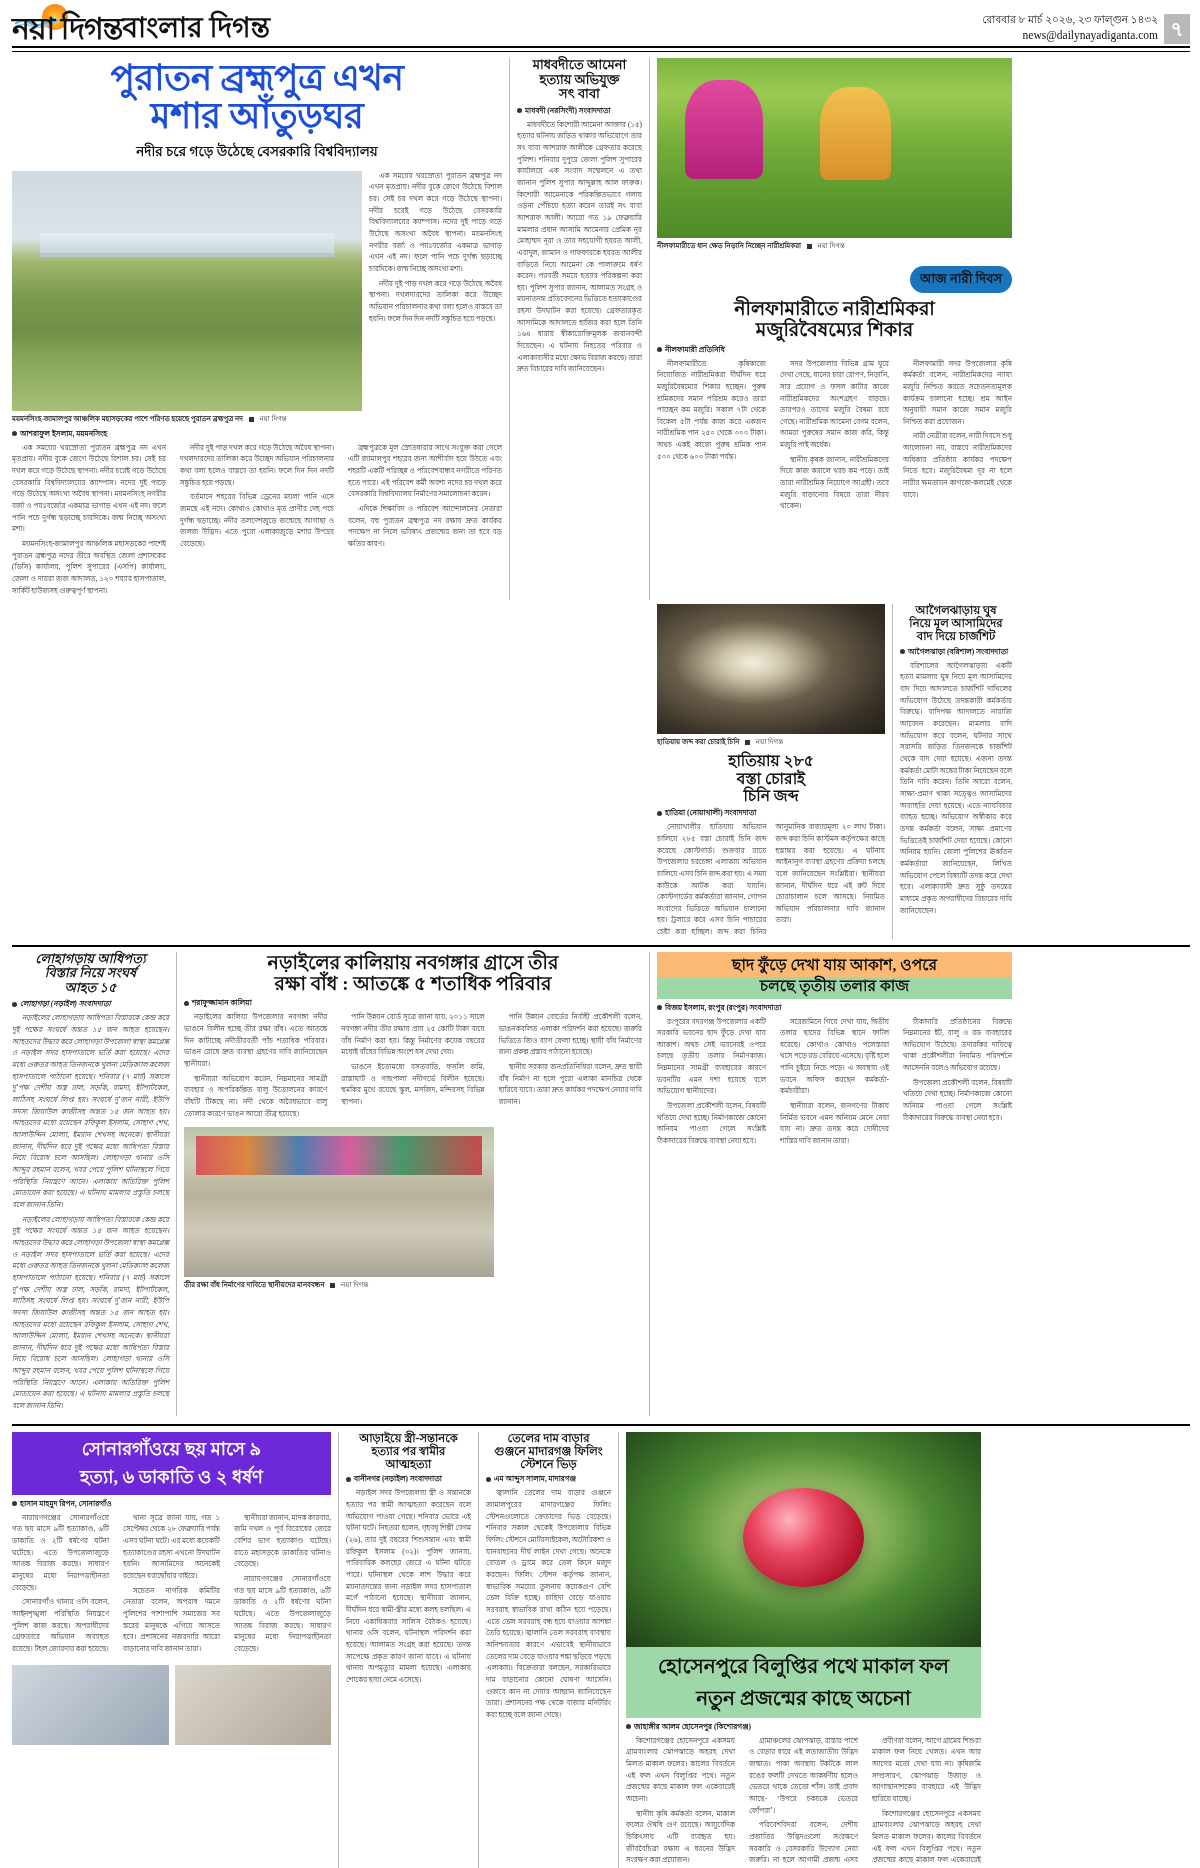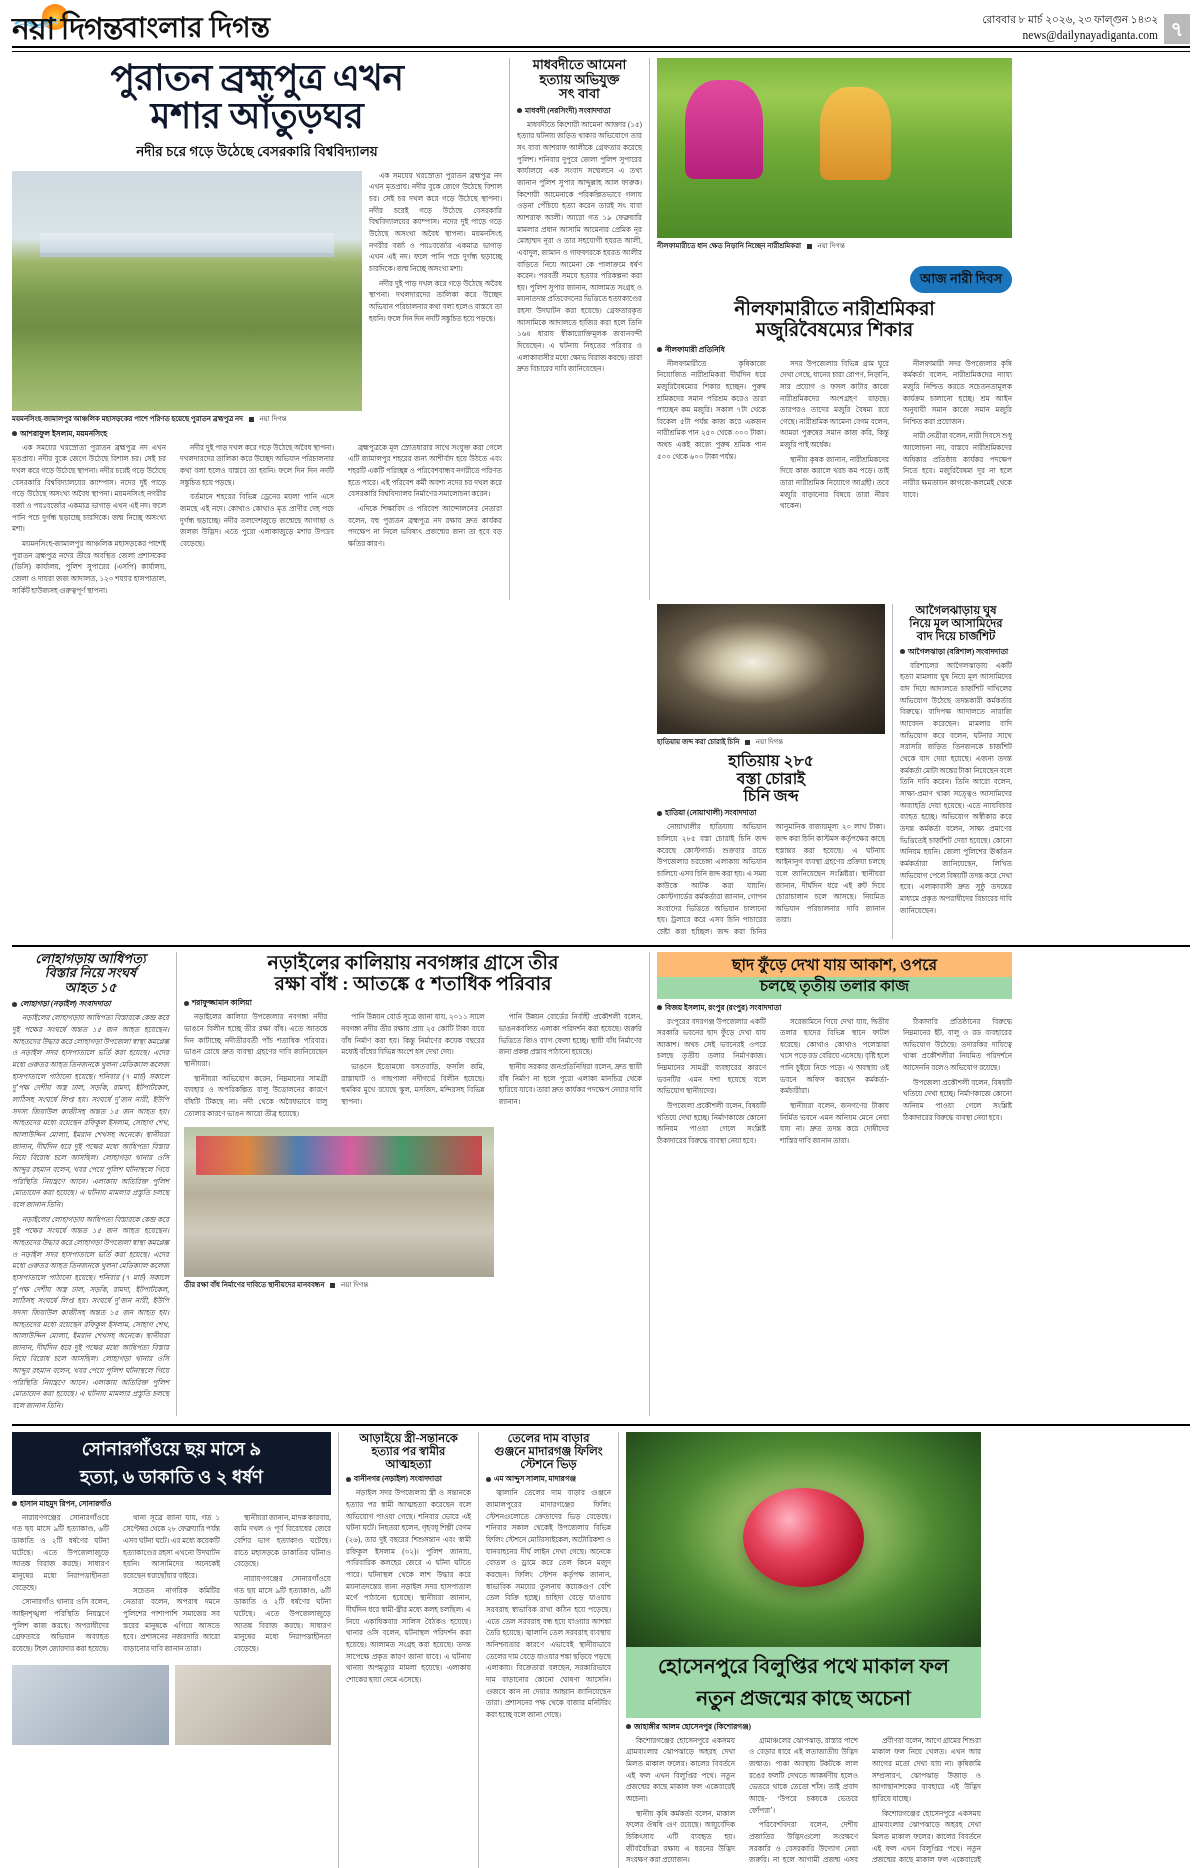--- a/index.html
+++ b/index.html
@@ -54,32 +54,32 @@
   .body-txt p{margin:0 0 3px 0;text-indent:10px;}
   .byline{
     font-size:7.4px;font-weight:bold;margin:3px 0 3px 0;display:flex;align-items:center;gap:3px;
   }
   .bullet{display:inline-block;width:5px;height:5px;border-radius:50%;background:#333;flex:0 0 auto;}
   .caption{font-size:7px;font-weight:bold;color:#222;margin-top:2px;}
   .caption .sep{display:inline-block;width:5px;height:5px;background:#333;margin:0 4px;vertical-align:middle;}
   .caption .credit{font-weight:normal;}
 
   .hl{font-weight:bold;line-height:1.12;text-align:center;}
-  .hl-xl{font-size:36px;color:#0f172a;letter-spacing:-0.5px;}
+  .hl-xl{font-size:36px;color:#1d4ed8;letter-spacing:-0.5px;}
   .sub-hl{font-size:13.5px;font-weight:bold;text-align:center;margin-top:4px;}
   .hl-lg{font-size:19px;}
   .hl-md{font-size:15.5px;}
   .hl-sm{font-size:13px;}
   .hl-xs{font-size:11.5px;}
 
   .banner{
     color:#fff;font-weight:bold;text-align:center;line-height:1.25;
   }
   .banner-blue-round{background:#1b75bc;border-radius:14px;padding:3px 10px;display:inline-block;font-size:13px;}
-  .banner-cyan{background:#0f172a;padding:6px 8px;font-size:18px;}
+  .banner-cyan{background:#6d28d9;padding:6px 8px;font-size:18px;}
   .banner-green{background:#9fd8a8;color:#111;padding:7px 8px;font-size:20px;}
 
   .photo{background:#d9d9d9;position:relative;overflow:hidden;}
 
   
   .ph-river{
     background:
       linear-gradient(180deg,#cfd9df 0%,#dbe4e8 28%,#9fb66b 38%,#7a9b4e 52%,#6e8f45 66%,#8aa95a 80%,#a7bf78 100%);
   }
   .ph-river:after{

